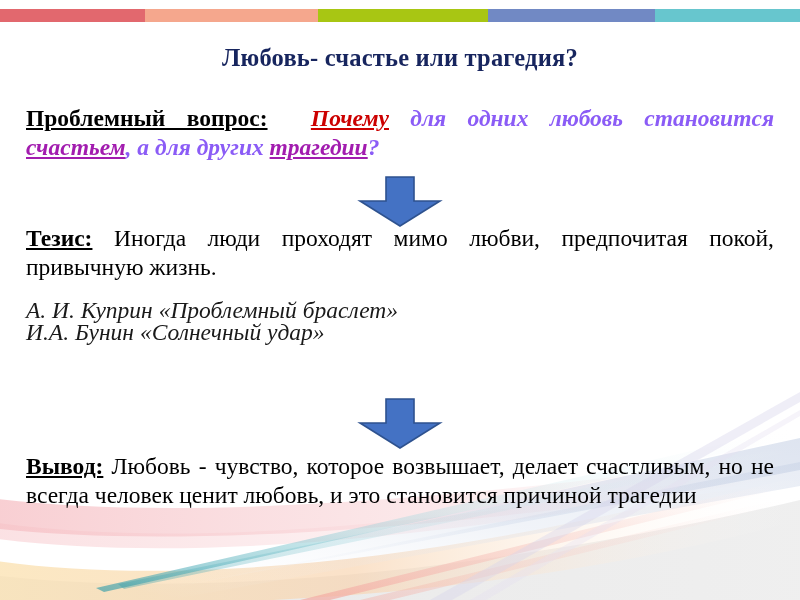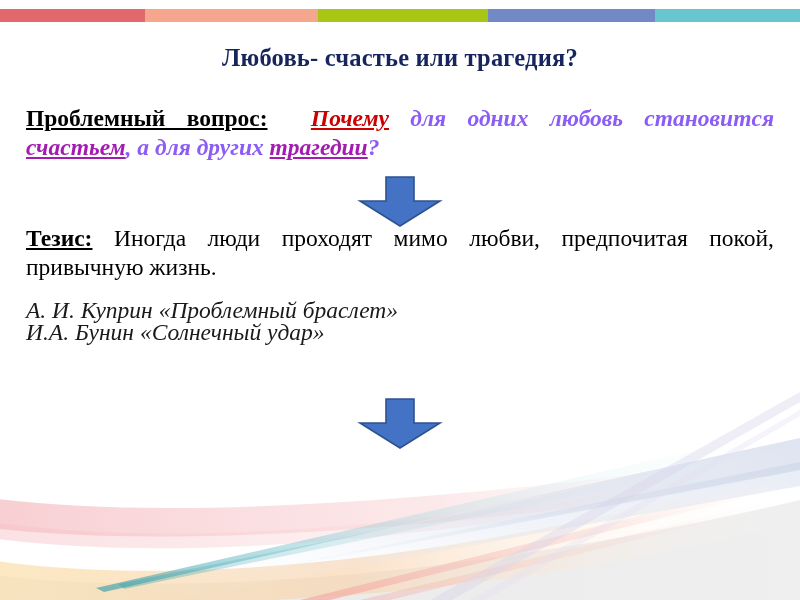--- a/index.html
+++ b/index.html
@@ -212,14 +212,19 @@
     <div class="cite">А. И. Куприн «Проблемный браслет»</div>
   </div>
   <div class="content" id="cite-2">
     <div class="cite">И.А. Бунин «Солнечный удар»</div>
   </div>
 
   <svg class="arrow" id="arrow-2" width="86" height="52" viewBox="0 0 86 52">
     <polygon points="29,1 57,1 57,25 83,25 43,50 3,25 29,25" fill="#4472C4" stroke="#2E528F" stroke-width="1.6" stroke-linejoin="miter"></polygon>
   </svg>
 
+  <div class="content" id="conclusion-block">
+    <div class="para justify">
+      <span class="lbl-bold">Вывод:</span><span> Любовь - чувство, которое возвышает, делает счастливым, но не всегда человек ценит любовь, и это становится причиной трагедии</span>
+    </div>
+  </div>
 
 </div>
 
 </body></html>

